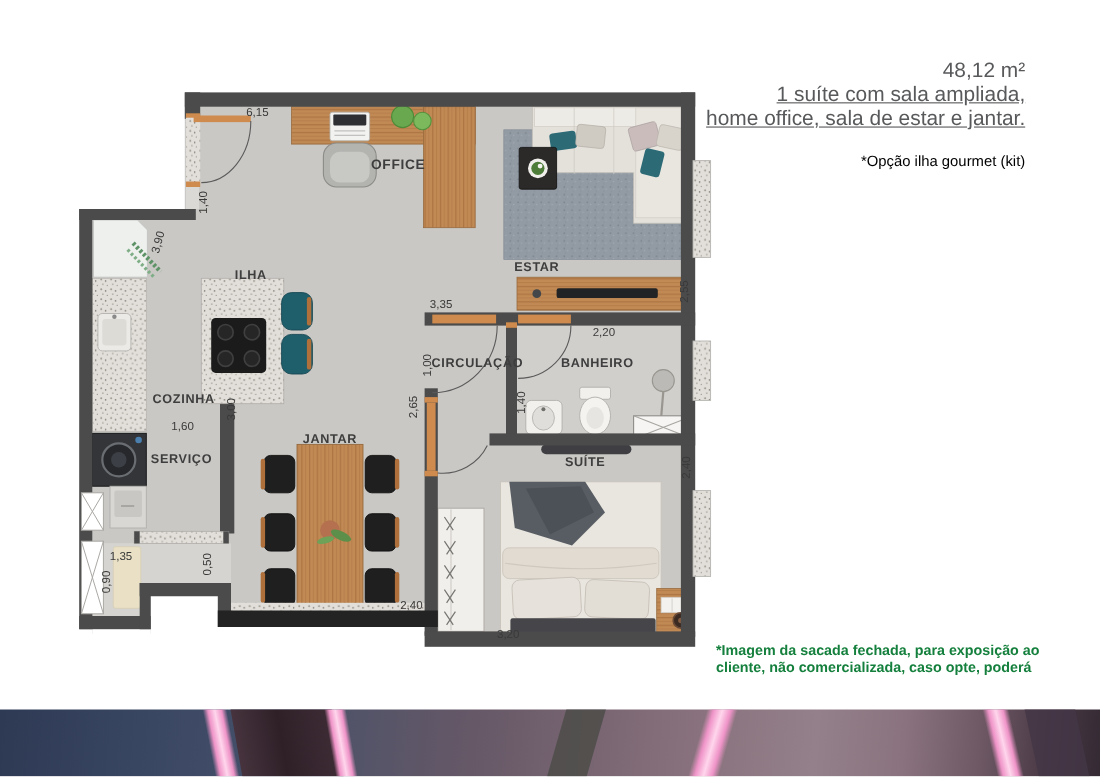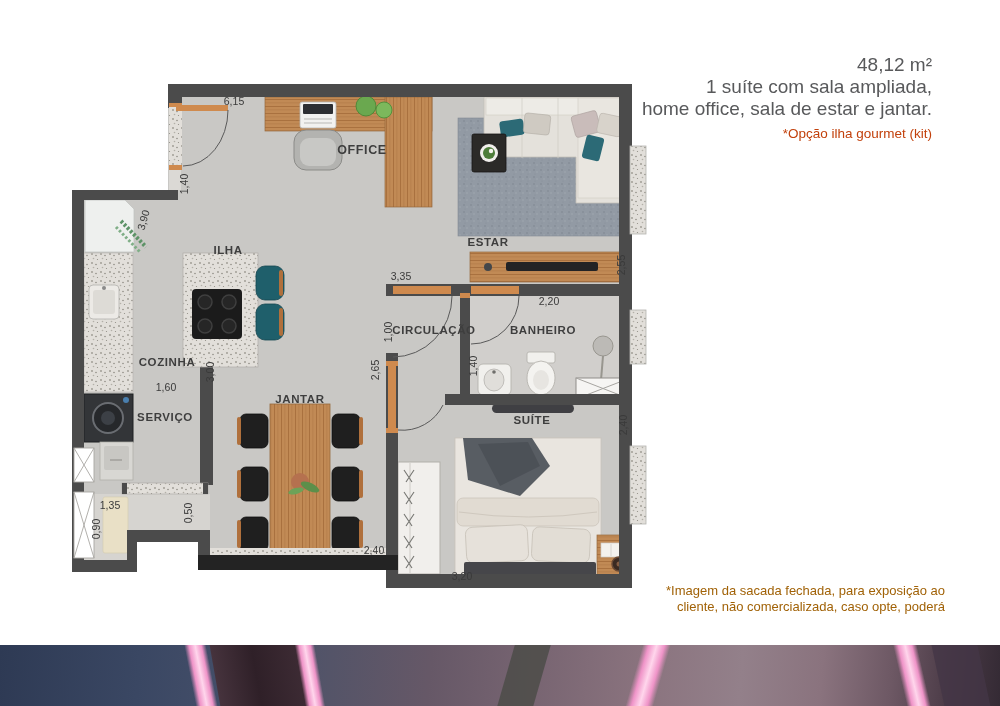--- a/index.html
+++ b/index.html
@@ -5,24 +5,24 @@
   html,body{margin:0;padding:0;background:#ffffff;}
   .page{position:relative;width:1000px;height:706px;background:#ffffff;overflow:hidden;
         font-family:"Liberation Sans",sans-serif;}
   .plan-svg{position:absolute;left:0;top:0;}
   .room-label{font-family:"Liberation Sans",sans-serif;font-size:11.5px;font-weight:bold;
               fill:#3e3e3e;letter-spacing:0.6px;}
   .room-label.big{font-size:12.5px;}
   .dim-label{font-family:"Liberation Sans",sans-serif;font-size:10.5px;fill:#3a3a3a;}
   .header-text{position:absolute;top:54px;right:68px;text-align:right;color:#58595b;}
   .header-text .area{font-size:19px;line-height:22px;}
-  .header-text .desc{font-size:19px;line-height:22px;}
-  .header-text .note{font-size:13.5px;line-height:20px;margin-top:4px;color:#c2410c;}
-  .footnote{position:absolute;top:583px;right:55px;text-align:right;color:#a16207;
-            font-size:13px;line-height:15.5px;}
+  .header-text .desc{font-size:19px;line-height:22px;text-decoration:underline;}
+  .header-text .note{font-size:13.5px;line-height:20px;margin-top:17px;color:#000000;}
+  .footnote{position:absolute;top:583px;right:55px;text-align:left;color:#15803d;
+            font-size:13px;line-height:15.5px;font-weight:bold;}
   .band{position:absolute;left:0;top:645px;width:1000px;height:61px;overflow:hidden;
         background:linear-gradient(95deg,#2e3a54 0%,#3a4763 14%,#46506a 25%,#545468 33%,
                    #665867 43%,#776471 53%,#8a737e 64%,#93808a 74%,#8a737e 82%,
                    #6d5864 89%,#4a3a46 95%,#342a34 100%);}
   .stripe{position:absolute;top:-20%;height:140%;}
   .stripe.pink{background:linear-gradient(90deg,rgba(242,160,210,0) 0%,#ef94c8 22%,
                #ffd6ec 50%,#ef94c8 78%,rgba(242,160,210,0) 100%);}
   .stripe.dark-wedge{background:linear-gradient(90deg,#46333d 0%,#2f2028 45%,#3e2c35 100%);}
   .stripe.dark-diag{background:#474a43;opacity:.75;}
   .stripe.dark-right{background:#443646;opacity:.8;}

